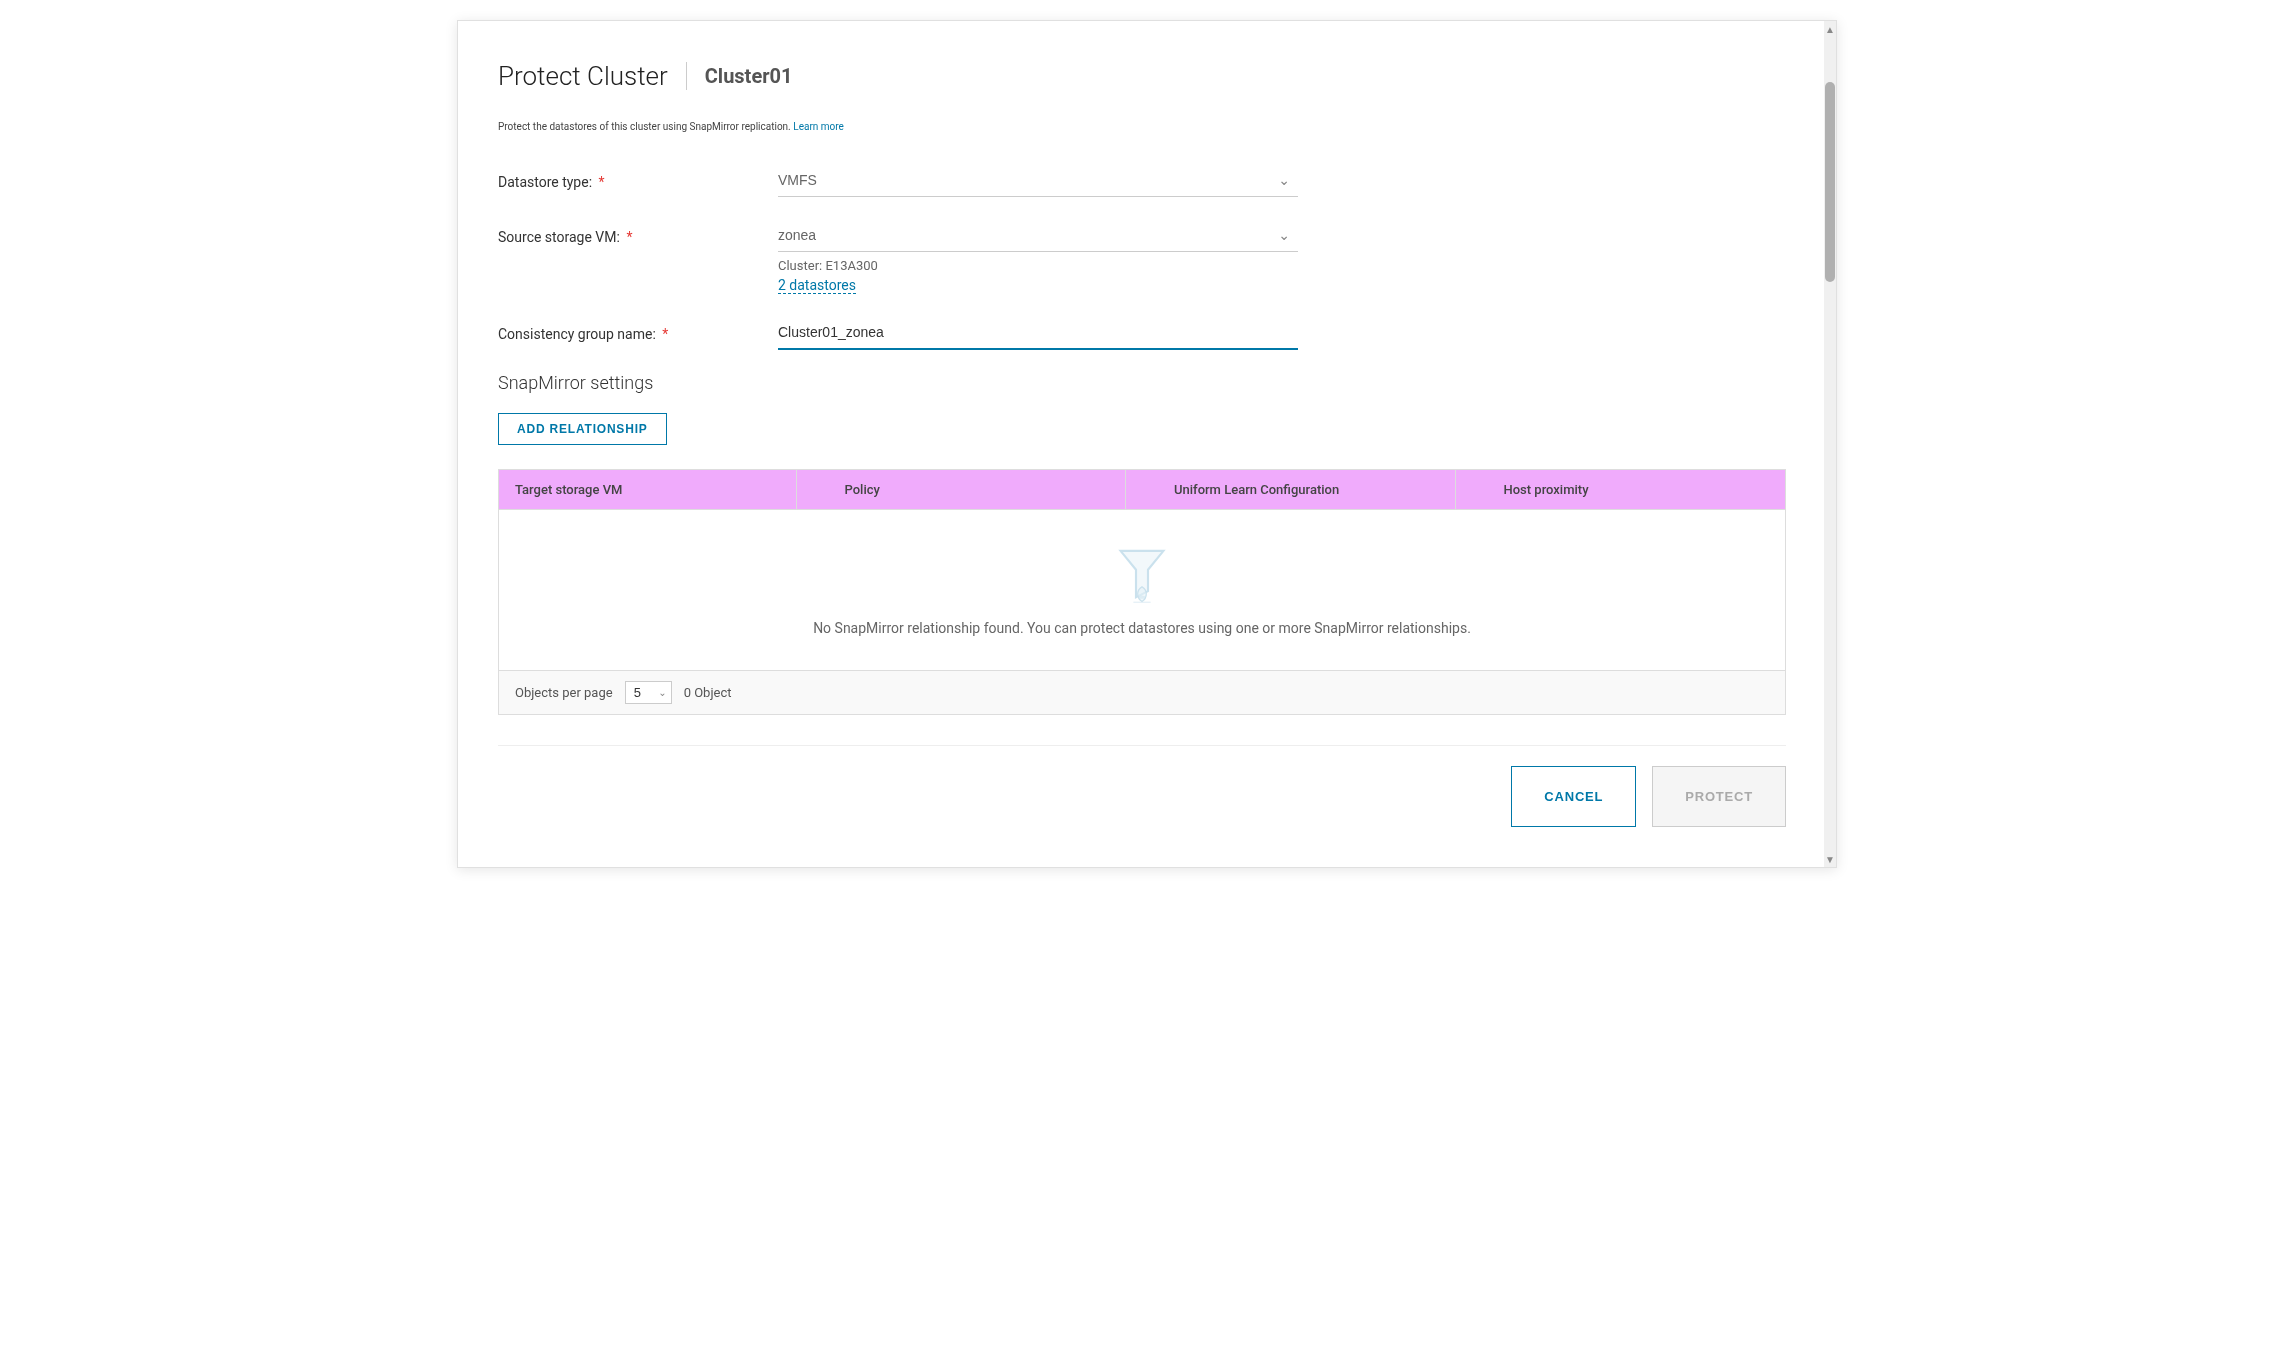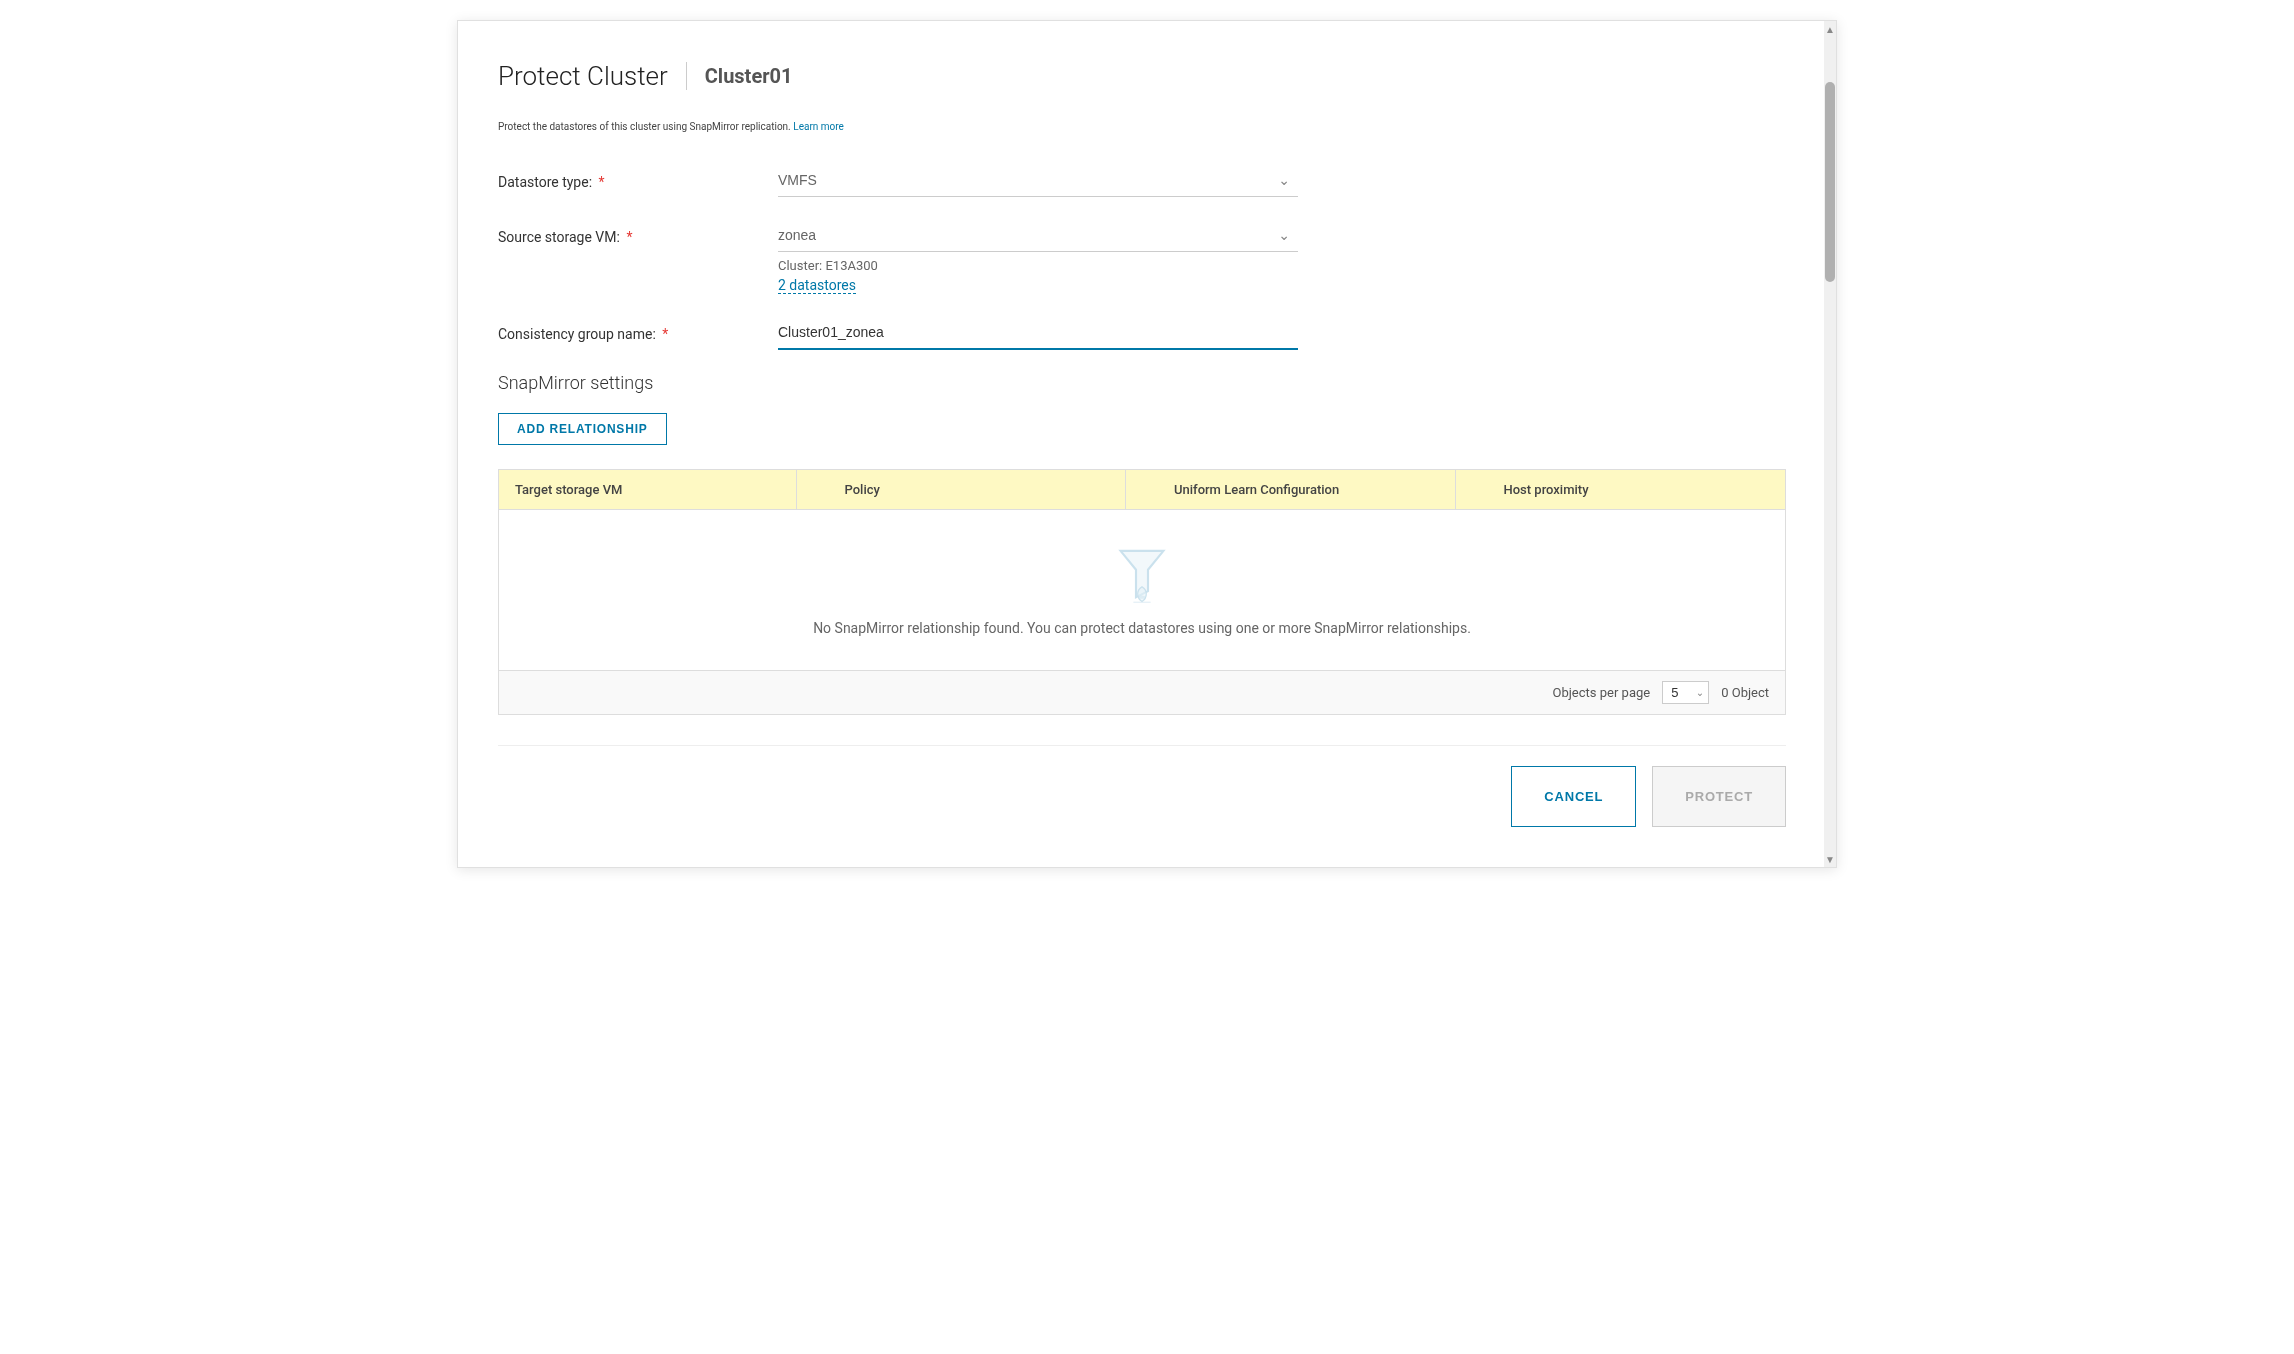--- a/index.html
+++ b/index.html
@@ -141,21 +141,21 @@
       margin-bottom: 24px;
     }
 
     .table-container {
       border: 1px solid #ddd;
       margin-bottom: 30px;
     }
     .table-header {
       display: grid;
       grid-template-columns: 1fr 1fr 1fr 1fr;
-      background: #fef9c3;
+      background: #f0abfc;
       border-bottom: 1px solid #ddd;
       gap: 32px;
     }
     .table-header-cell {
       padding: 12px 16px;
       font-size: 13px;
       font-weight: 500;
       color: #444;
       border-right: 1px solid #ddd;
     }
@@ -181,21 +181,20 @@
       color: #666;
       text-align: center;
     }
 
     .table-footer {
       border-top: 1px solid #ddd;
       background: #f9f9f9;
       padding: 10px 16px;
       display: flex;
       align-items: center;
-      justify-content: flex-end;
       gap: 12px;
       font-size: 13px;
       color: #555;
     }
     .per-page-select {
       border: 1px solid #ccc;
       background: #fff;
       padding: 3px 22px 3px 8px;
       font-size: 13px;
       color: #333;

